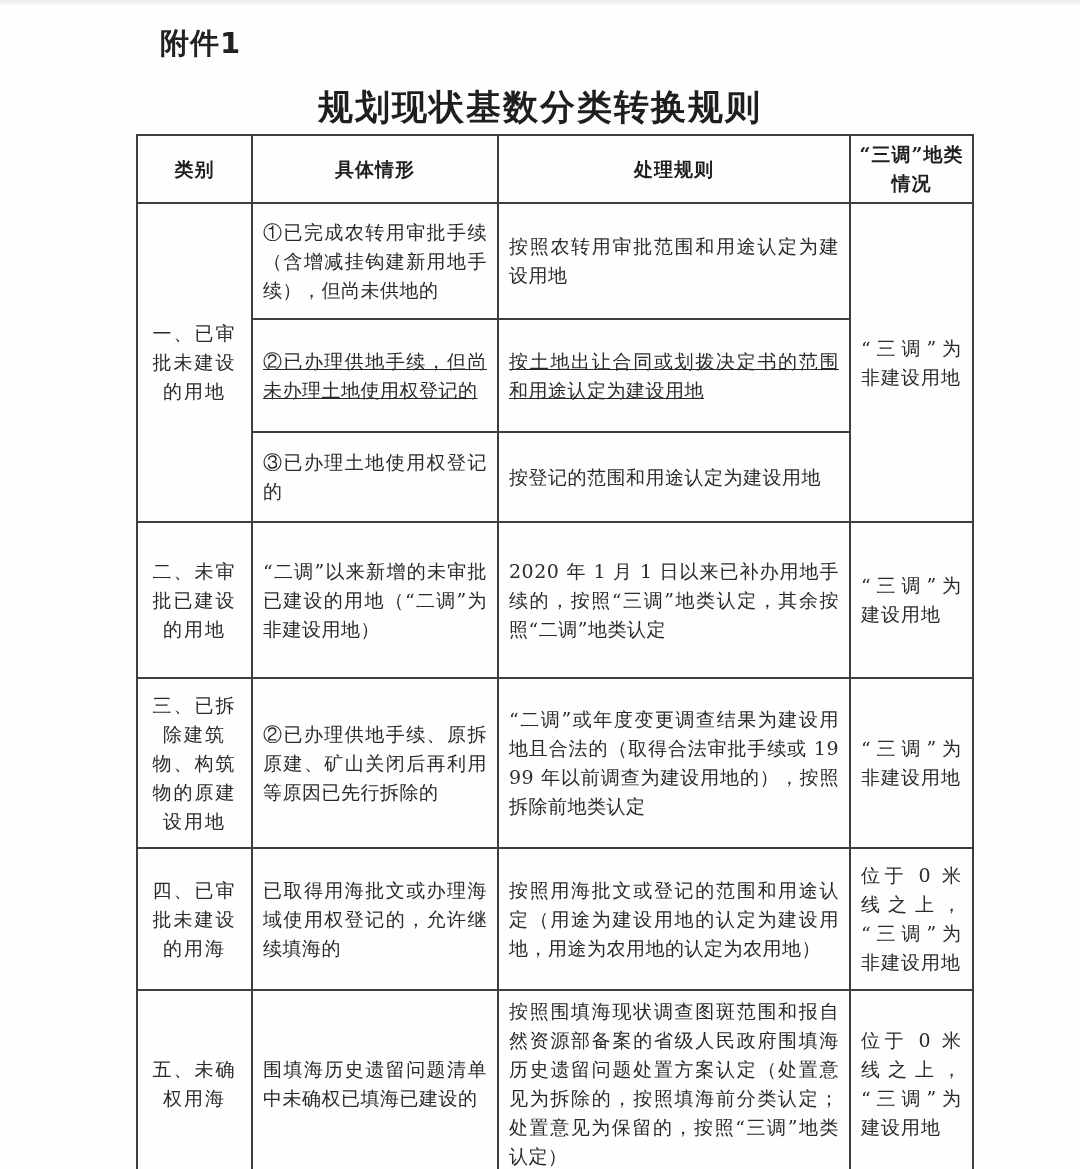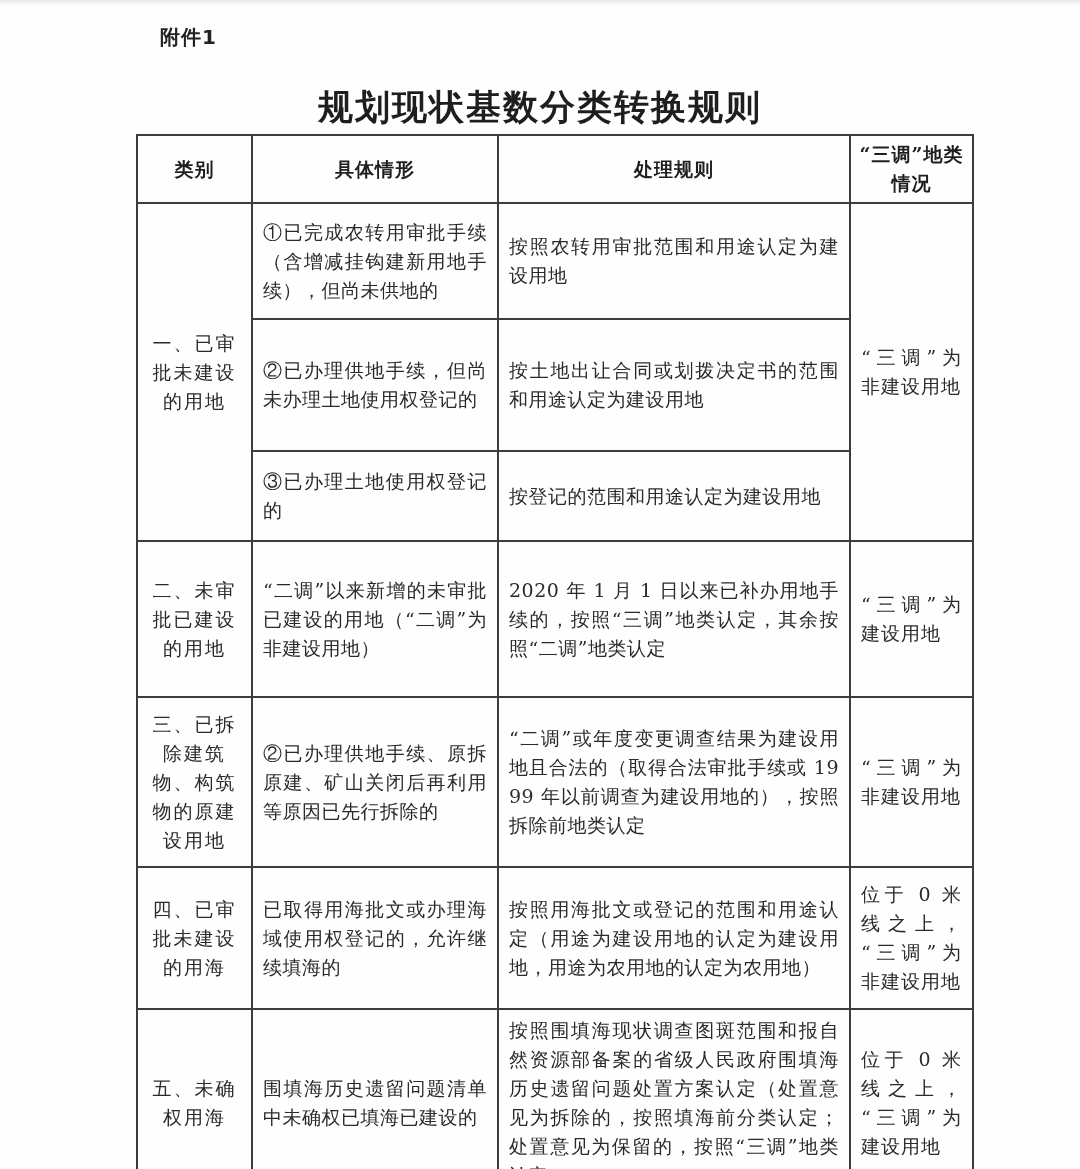--- a/index.html
+++ b/index.html
@@ -12,21 +12,21 @@
     overflow:hidden;
   }
   .page{position:absolute;inset:0;background:#fefefe;}
   .page::before{
     content:"";position:absolute;left:0;top:0;right:0;height:6px;
     background:linear-gradient(#e9e9e9,#fefefe);
   }
   .attachment{
     position:absolute;left:160px;top:24px;
     font-family:"DejaVu Sans","Liberation Sans",sans-serif;
-    font-weight:bold;font-size:20px;color:#222;
+    font-weight:bold;font-size:29px;color:#222;
     letter-spacing:1px;
   }
   .doc-title{
     position:absolute;left:0;top:84px;width:1080px;
     text-align:center;
     font-family:"DejaVu Sans","Liberation Sans",sans-serif;
     font-weight:bold;font-size:35px;color:#1e1e1e;
     letter-spacing:2px;
   }
   table.rules{
@@ -67,21 +67,21 @@
     letter-spacing:0.5px;
   }
   td.survey{
     text-align:justify;
     text-justify:inter-character;
     letter-spacing:1px;
     padding:6px 8px;
   }
   tr.r-h{height:64px;}
   tr.r-1a{height:116px;}
-  tr.r-1b{height:132px;}
+  tr.r-1b{height:113px;text-decoration:underline;}
   tr.r-1c{height:90px;}
   tr.r-2{height:156px;}
   tr.r-3{height:170px;}
   tr.r-4{height:142px;}
   tr.r-5{height:187px;}
 </style>
 </head>
 <body>
 
 <div class="page">

